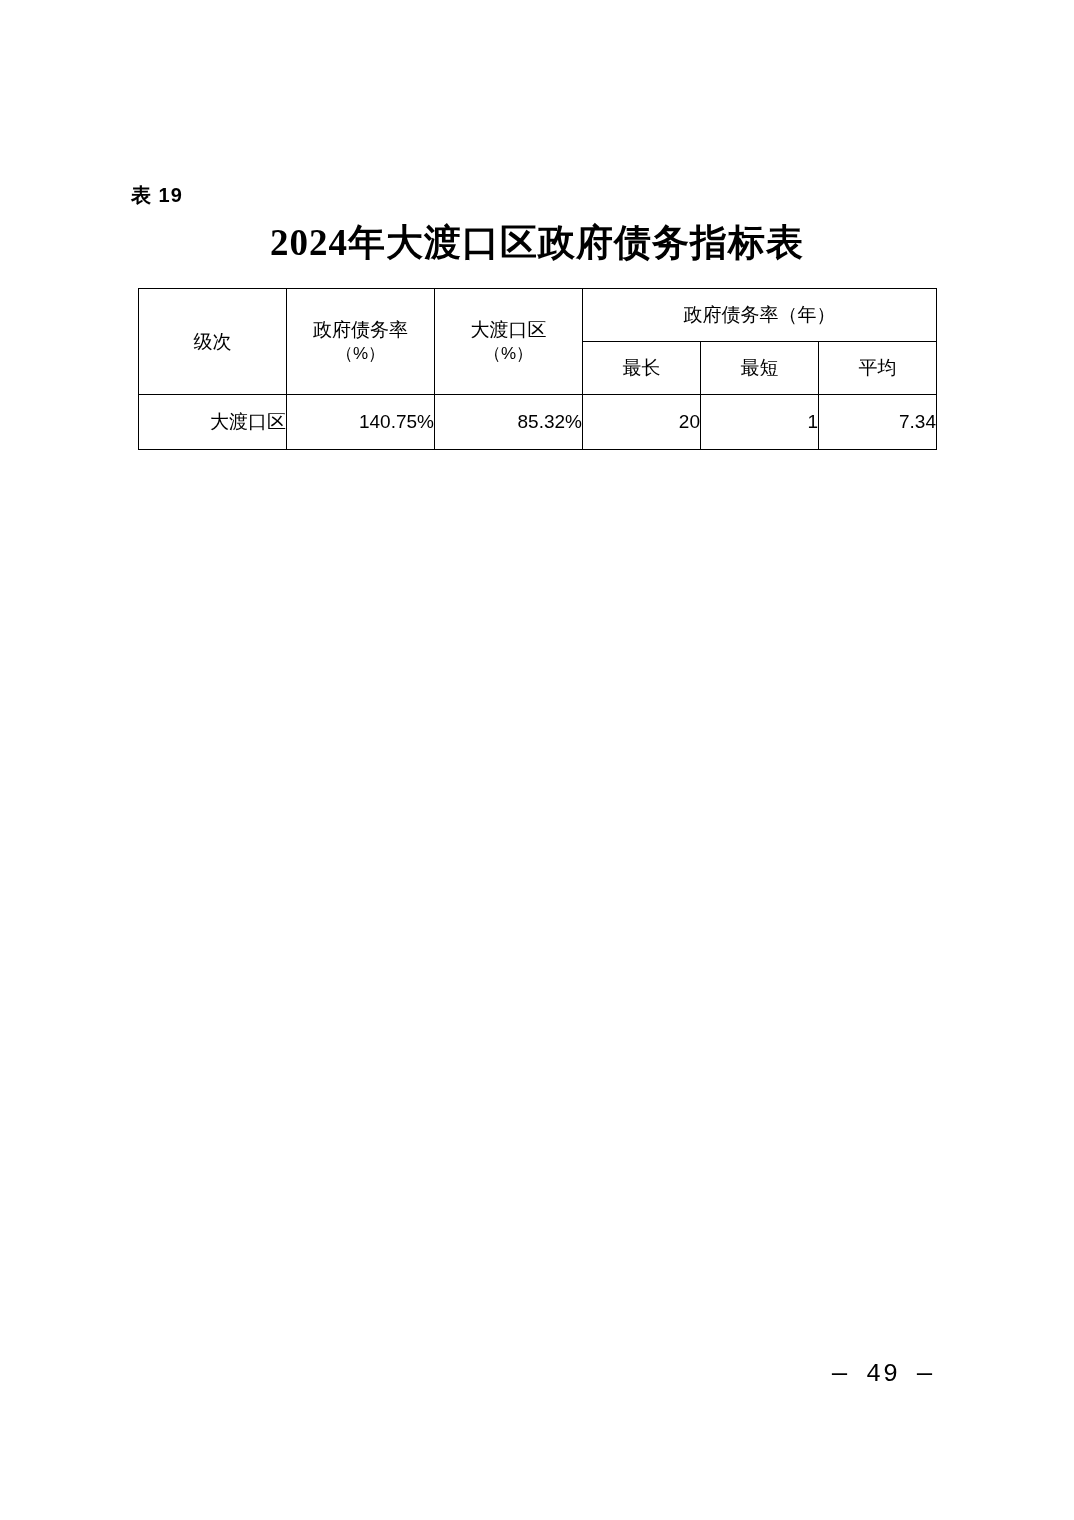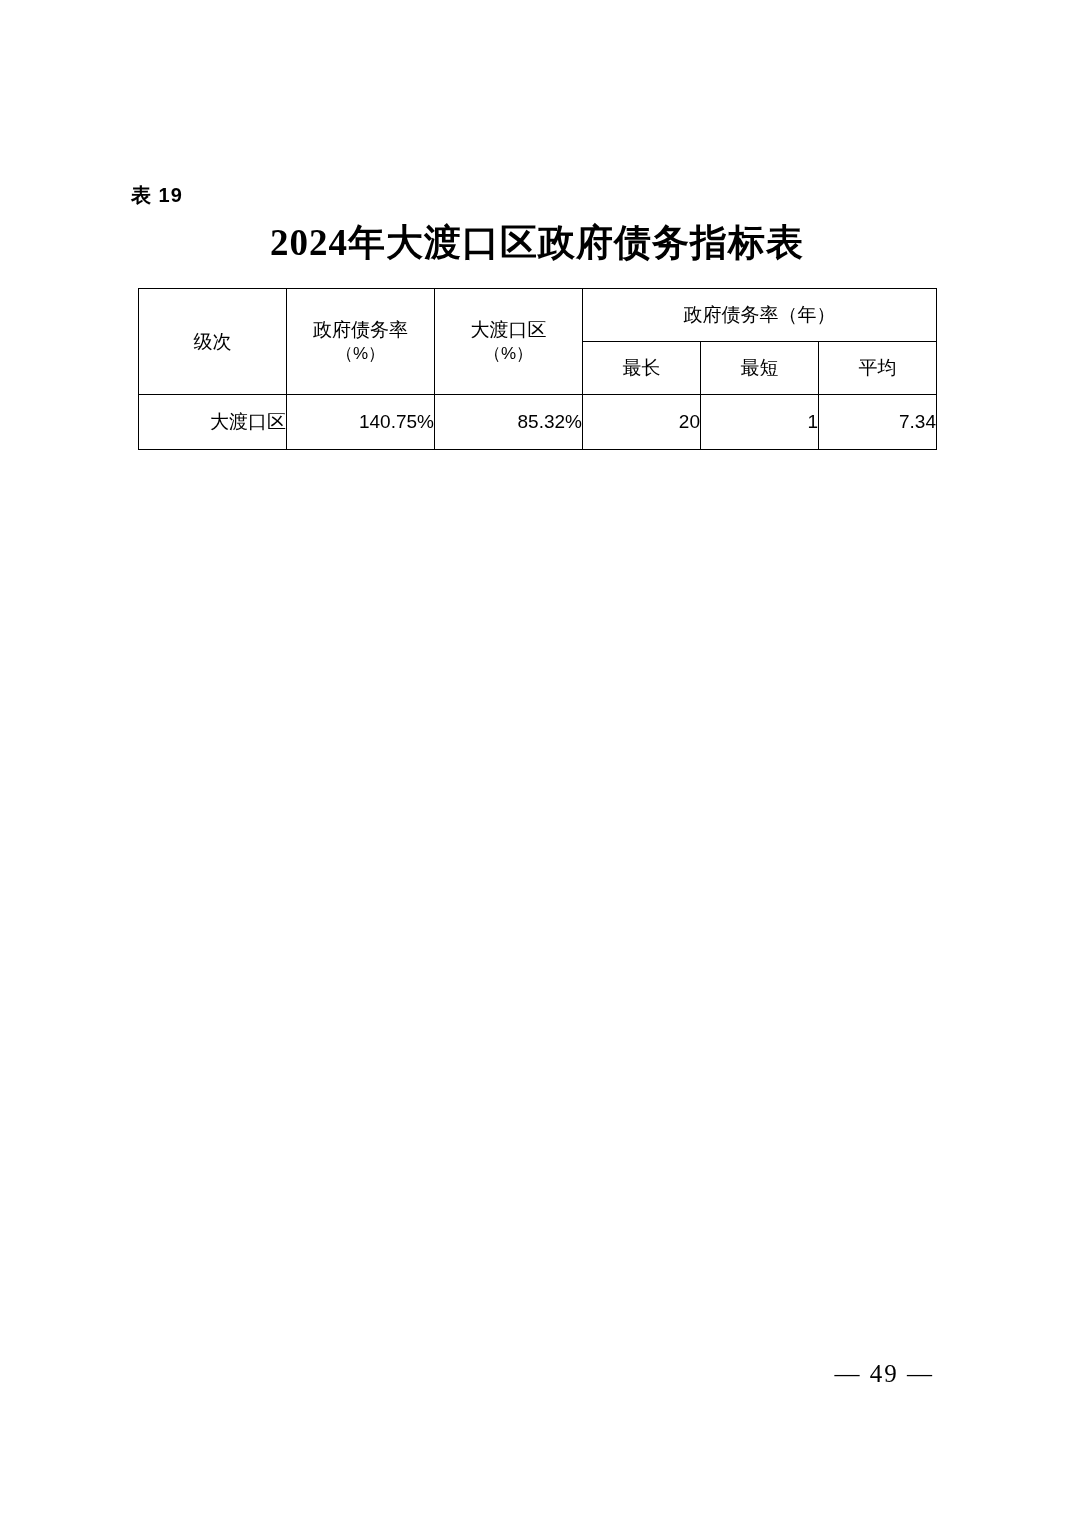--- a/index.html
+++ b/index.html
@@ -87,21 +87,21 @@
     font-size: 20px;
     margin-left: 8px;
   }
   .h-group { height: 52px; }
   .h-sub { height: 52px; }
   .page-number {
     position: absolute;
     right: 140px;
     top: 1360px;
     font-size: 25px;
-    font-family: Liberation Serif, serif;
+    font-family: Liberation Mono, monospace;
     letter-spacing: 2px;
   }
 </style>
 </head>
 <body>
 
 <div class="page">
 
   <div class="table-label">表 19</div>
 

